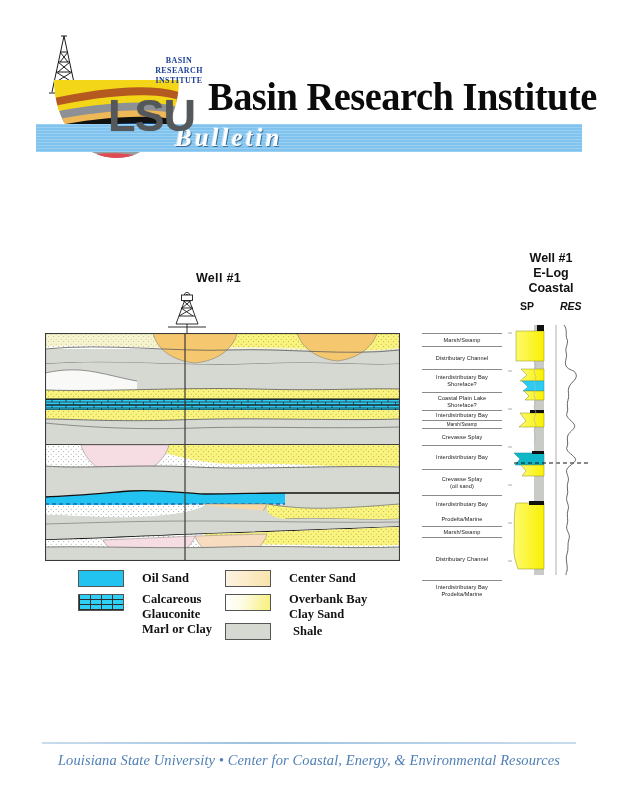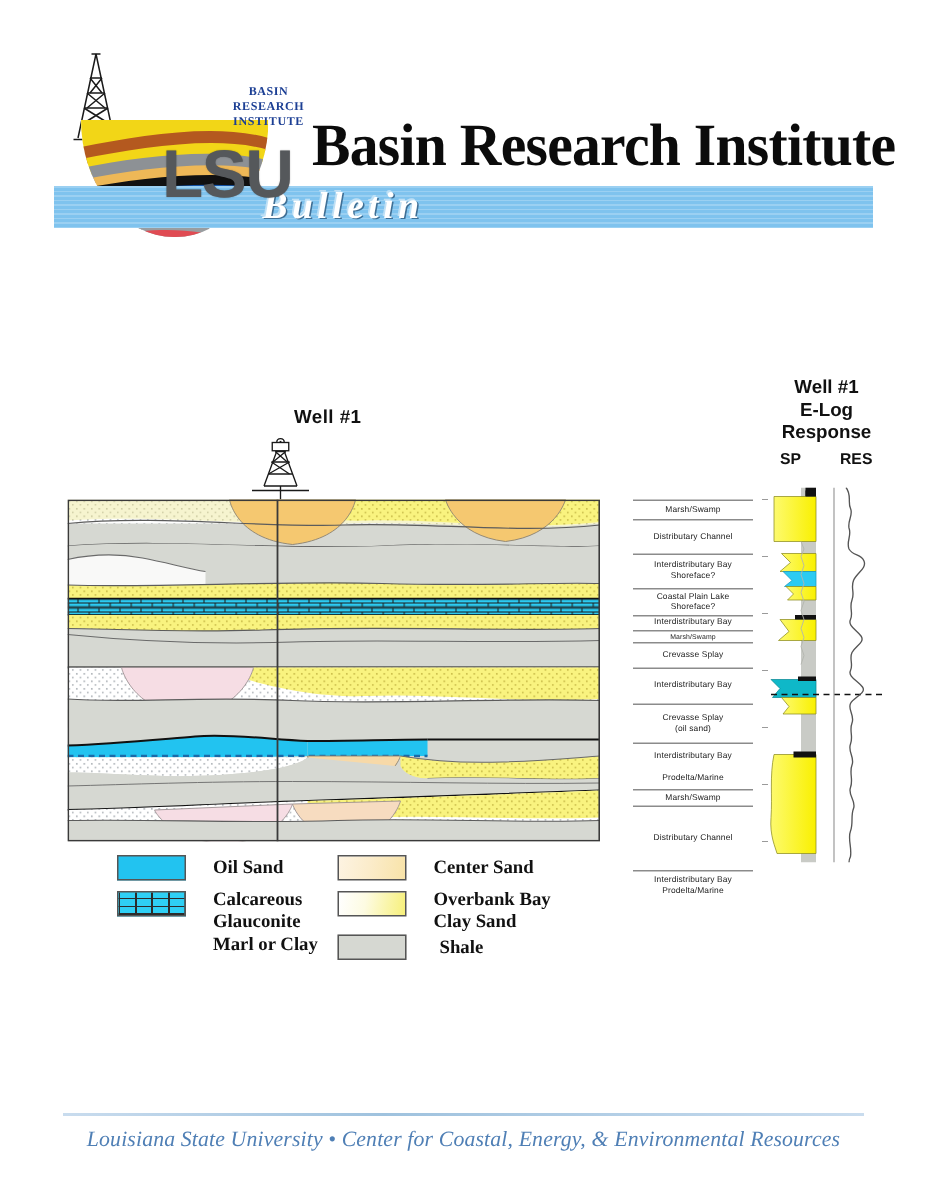--- a/index.html
+++ b/index.html
@@ -139,21 +139,21 @@
     font-family: "Liberation Sans", sans-serif;
     font-weight: bold; font-size: 12.5px; line-height: 15px;
     color: #111;
   }
   #elog-cols {
     position: absolute; left: 508px; top: 300px; width: 86px;
     font-family: "Liberation Sans", sans-serif;
     font-weight: bold; font-size: 10.5px; color: #111;
   }
   #elog-cols .sp { position: absolute; left: 12px; }
-  #elog-cols .res { position: absolute; left: 52px; }
+  #elog-cols .res { position: absolute; left: 52px; font-style: italic; }
 
   #derrick-xsec { position: absolute; left: 163px; top: 288px; width: 48px; height: 46px; }
 
   #xsec { position: absolute; left: 45px; top: 333px; width: 355px; height: 228px; }
   #facies-table { position: absolute; left: 422px; top: 333px; width: 80px; height: 228px; }
   #elog { position: absolute; left: 508px; top: 325px; width: 88px; height: 250px; }
 
   .fac-row {
     position: absolute;
     left: 0; width: 80px;
@@ -447,21 +447,21 @@
       </div>
     <div class="fac-row" style="top:247px;height:20px;">
         <span>Interdistributary Bay</span>
         <span>Prodelta/Marine</span>
       </div>
   </div>
 
   <div id="elog-header">
     <div>Well #1</div>
     <div>E-Log</div>
-    <div>Response</div>
+    <div>Coastal</div>
   </div>
   <div id="elog-cols">
     <span class="sp">SP</span>
     <span class="res">RES</span>
   </div>
 
   <svg id="elog" viewBox="0 0 88 250" preserveAspectRatio="none">
     <defs>
       <linearGradient id="sandgrad" x1="0" y1="0" x2="1" y2="0">
         <stop offset="0%" stop-color="#fdfa6e"></stop>

